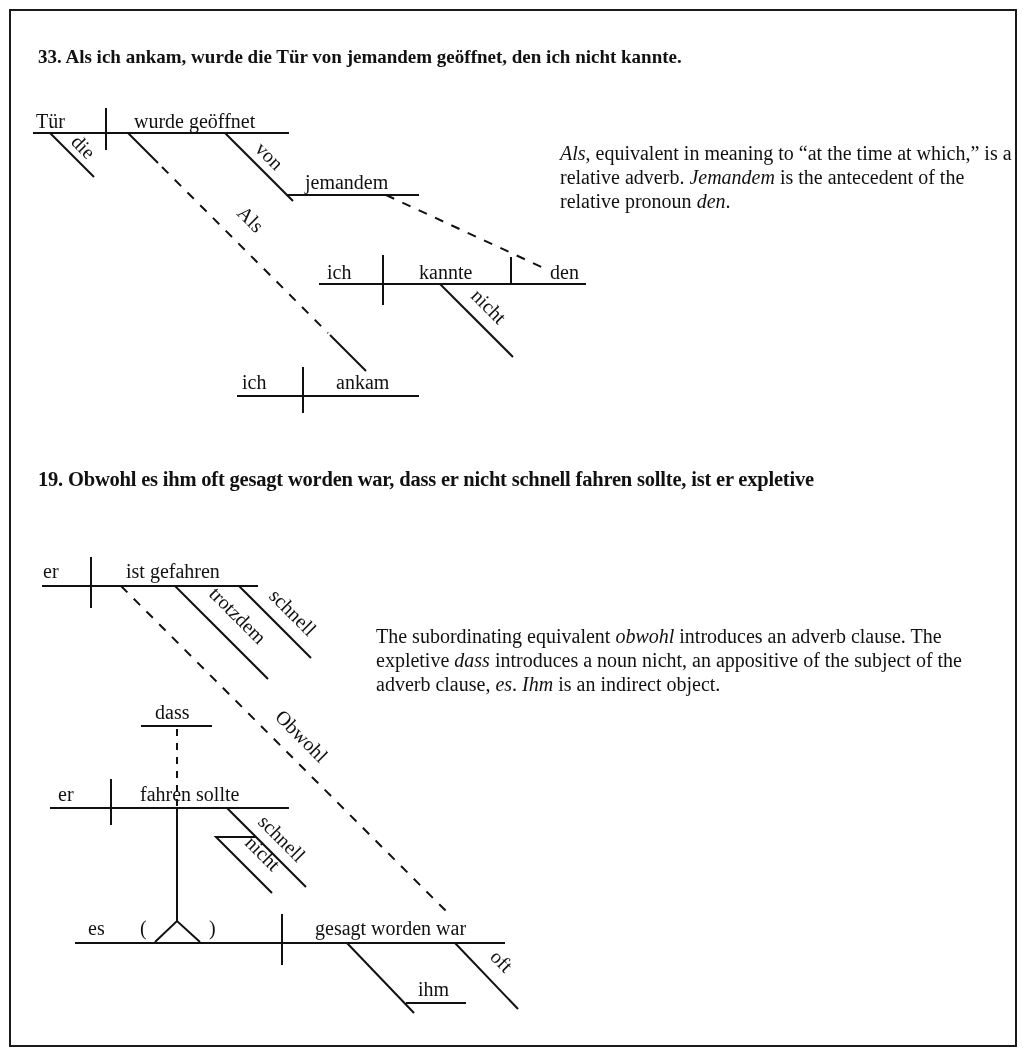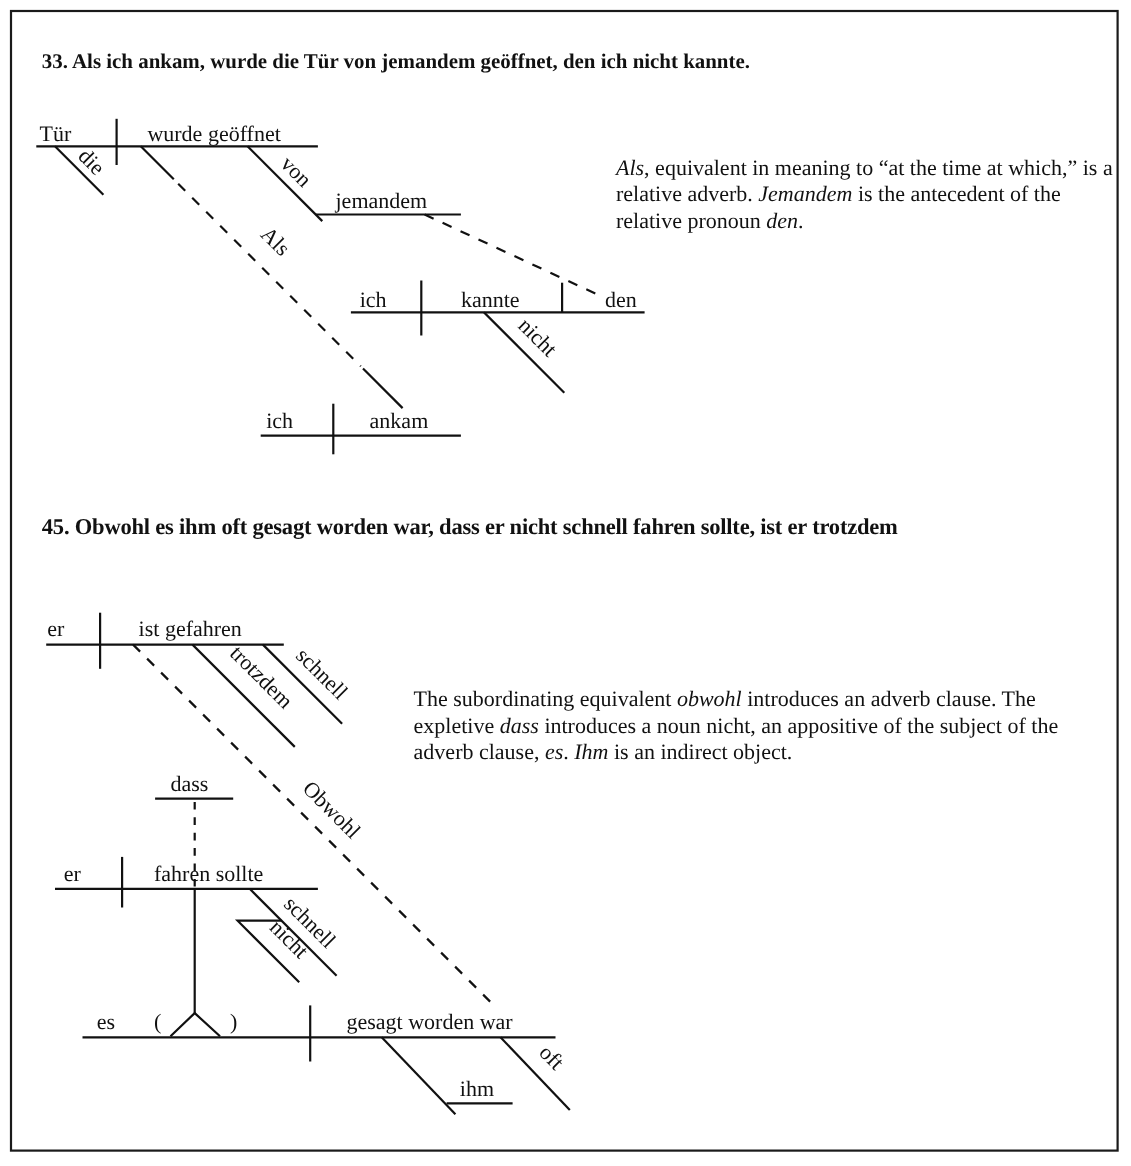--- a/index.html
+++ b/index.html
@@ -27,22 +27,22 @@
 <div class="frame"></div>
 
 <p class="heading" id="h33">
   <span>33.</span>
   <span>Als ich ankam, wurde die Tür von jemandem geöffnet, den ich nicht kannte.</span>
 </p>
 
 <p class="note" id="note33"><i>Als</i><span>, equivalent in meaning to “at the time at which,” is a relative adverb. </span><i>Jemandem</i><span> is the antecedent of the relative pronoun </span><i>den</i><span>.</span></p>
 
 <p class="heading" id="h34">
-  <span>45.</span>
-  <span>Obwohl es ihm oft gesagt worden war, dass er nicht schnell fahren sollte, ist er trotzdem</span>
+  <span>19.</span>
+  <span>Obwohl es ihm oft gesagt worden war, dass er nicht schnell fahren sollte, ist er expletive</span>
 </p>
 
 <p class="note" id="note34"><span>The subordinating equivalent </span><i>obwohl</i><span> introduces an adverb clause. The expletive </span><i>dass</i><span> introduces a noun nicht, an appositive of the subject of the adverb clause, </span><i>es</i><span>. </span><i>Ihm</i><span> is an indirect object.</span></p>
 
 <svg class="diagram" viewBox="0 0 1028 1060">
 
   <g>
 
     <line class="solid" x1="33" y1="133" x2="289" y2="133"></line>
     <line class="solid" x1="106" y1="108" x2="106" y2="150"></line>

